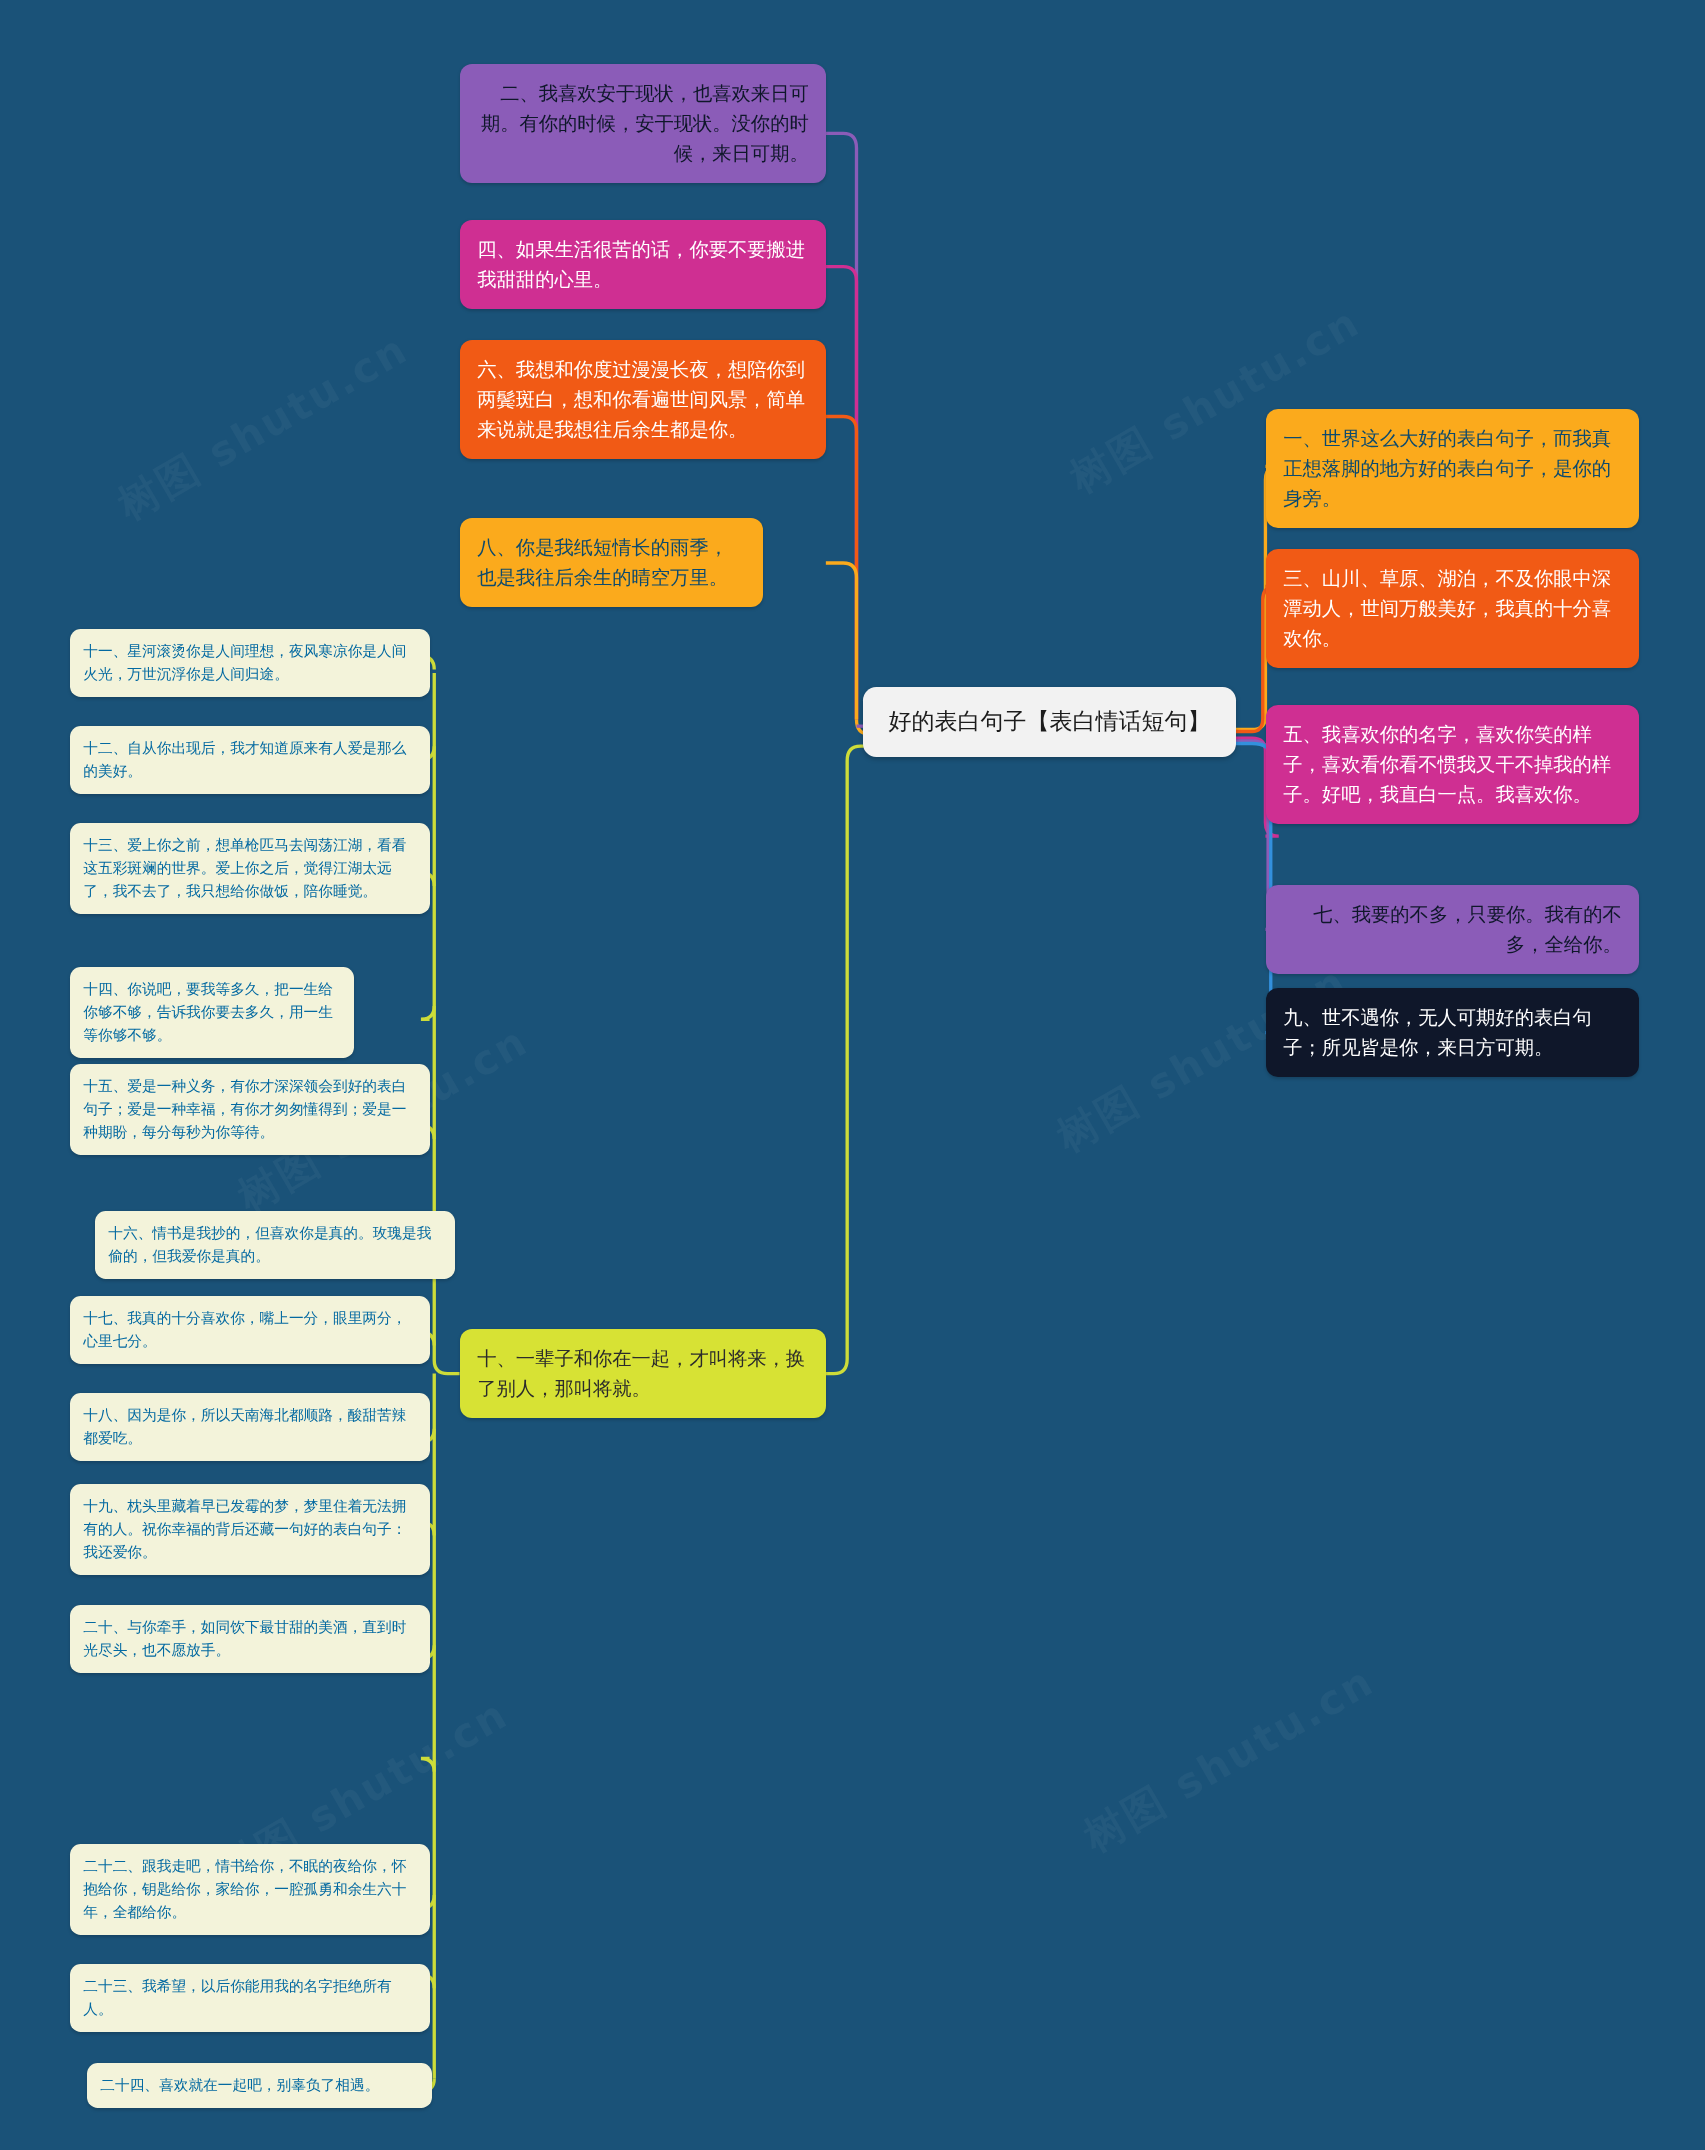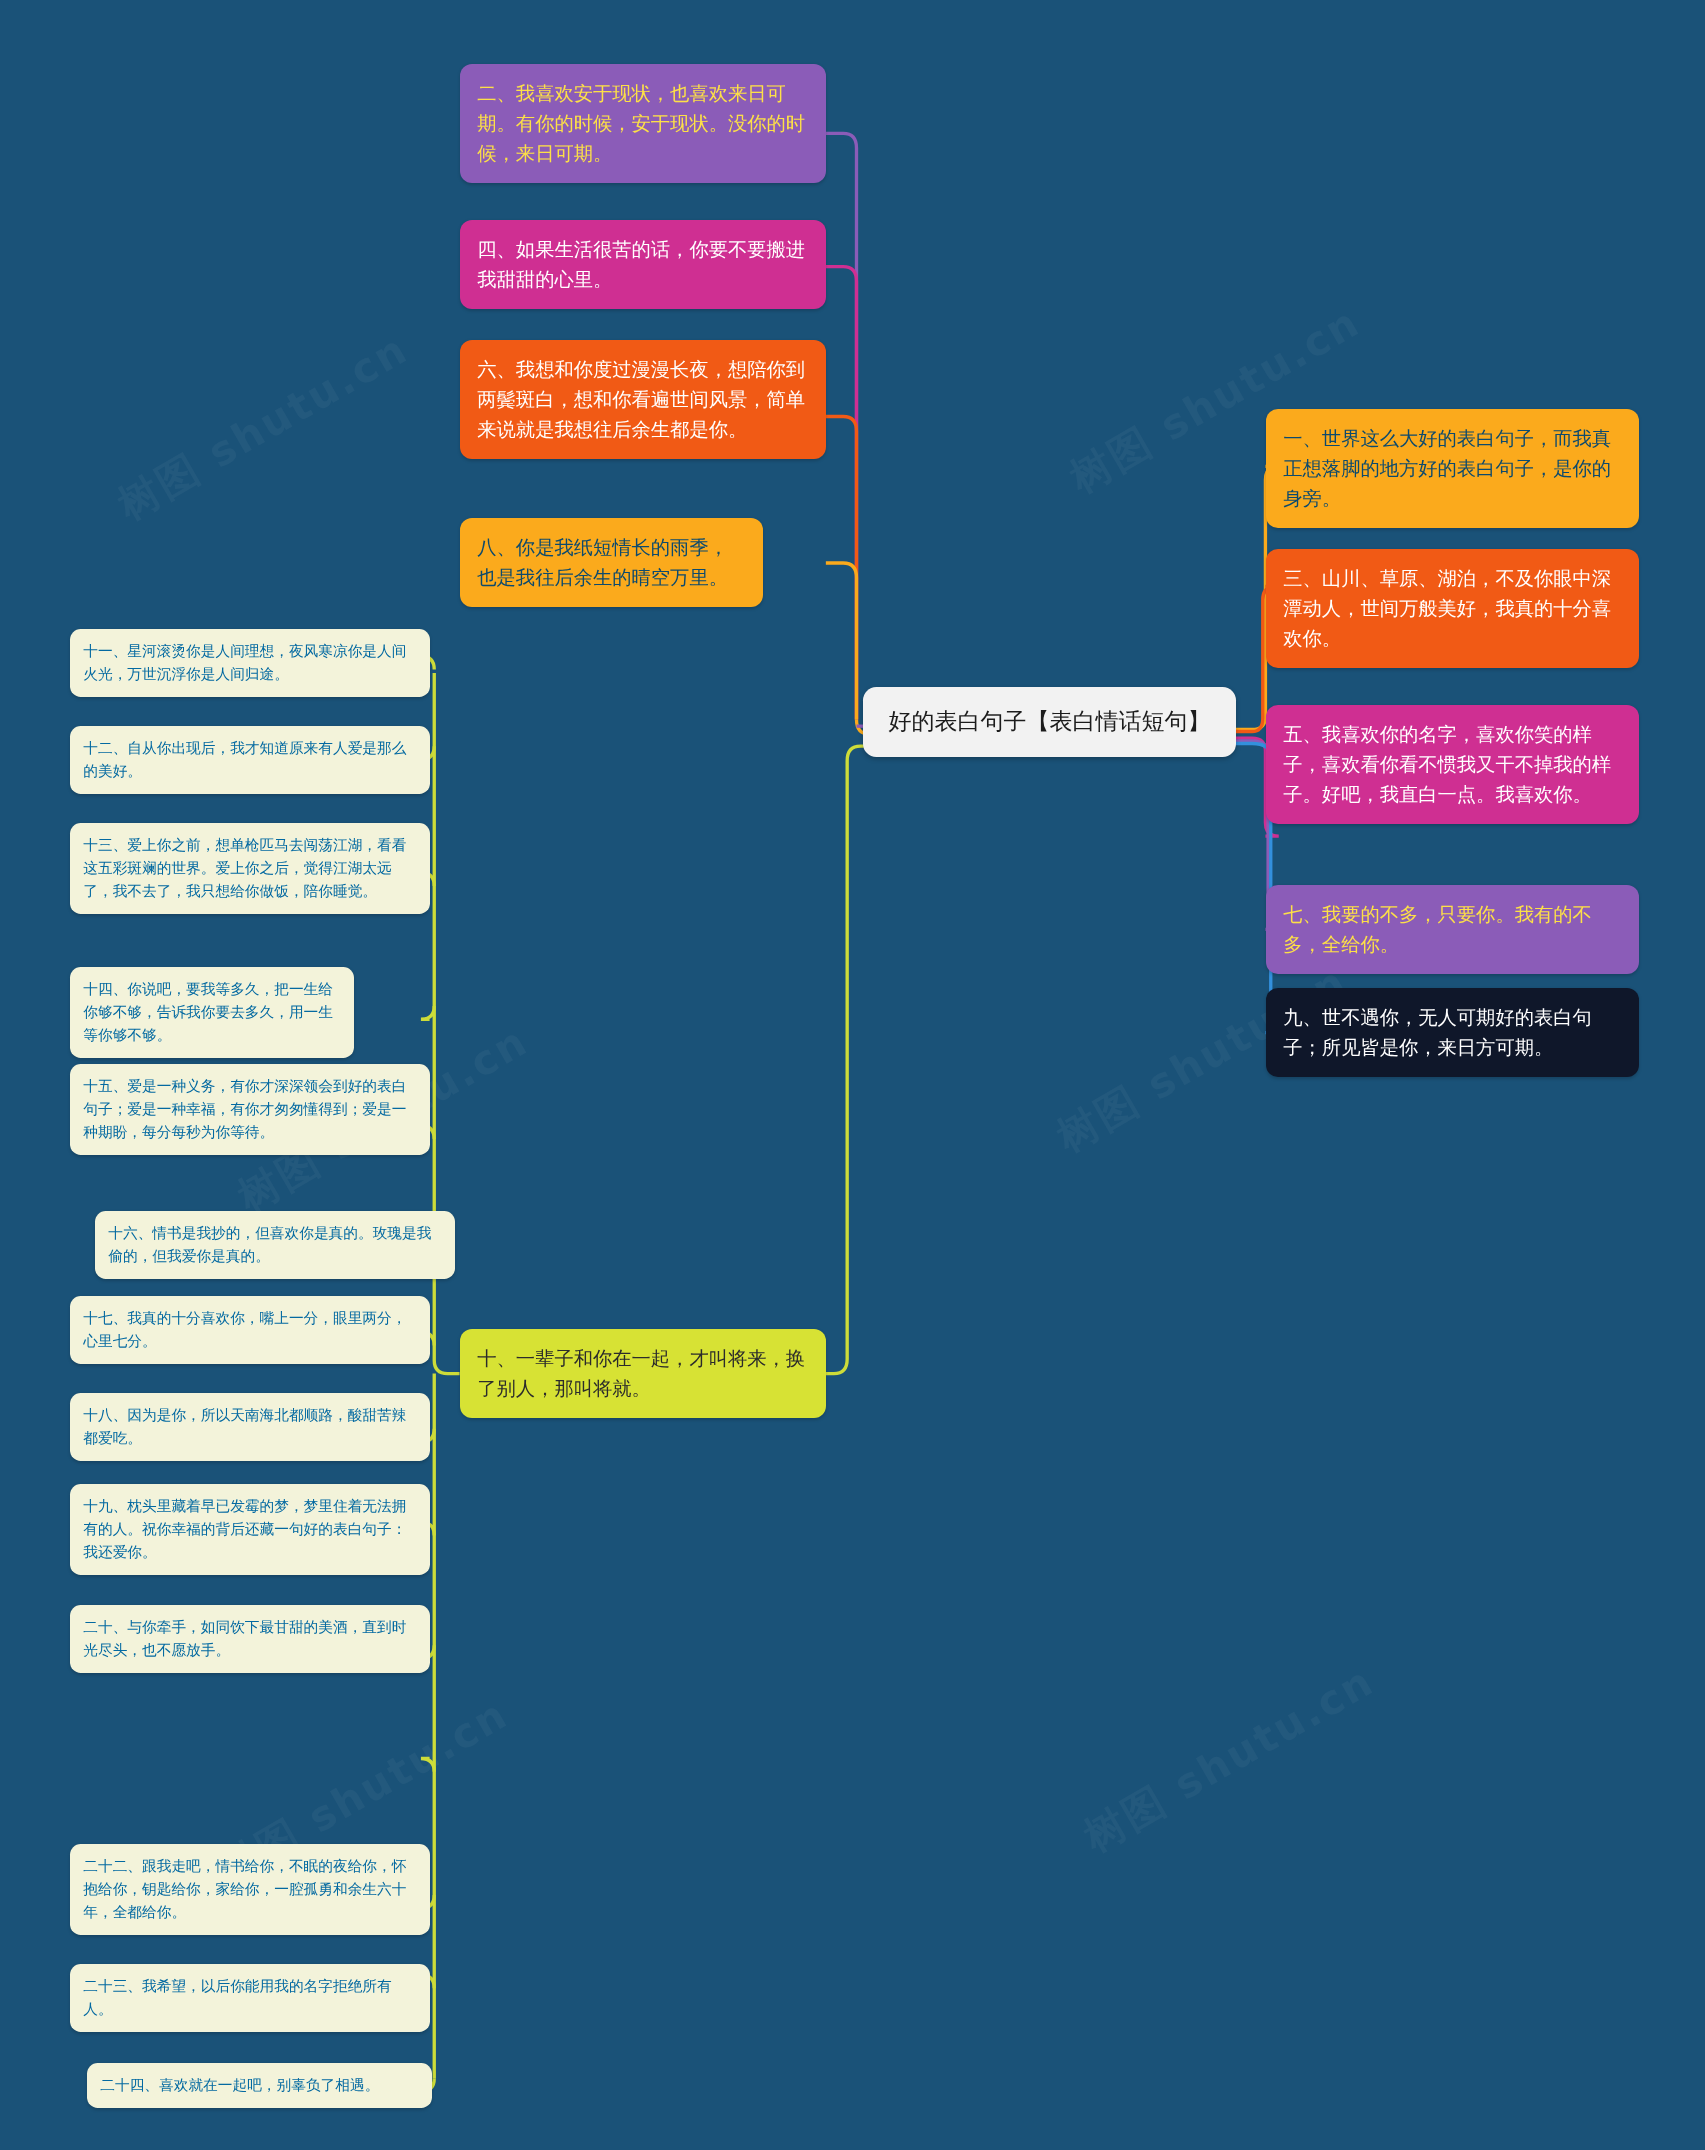--- a/index.html
+++ b/index.html
@@ -36,21 +36,21 @@
   
   .root{
     background:#f2f2f2;color:#1c1c1c;
     border-radius:13.3px;
     font-size:23px;
     padding:17.3px 20px;
     text-align:center;
     box-shadow:0 2px 5.3px rgba(0,0,0,0.25);
   }
   
-  .c-purple{background:#8b5cb8;color:#fde047;}
+  .c-purple{background:#8b5cb8;color:#0f172a;text-align:right;}
   .c-magenta{background:#cf2f92;color:#ffffff;}
   .c-orange{background:#f15a15;color:#ffffff;}
   .c-amber {background:#fbaa1c;color:#0c4a6e;}
   .c-lime  {background:#d7e234;color:#2b2b2b;}
   .c-blue  {background:#0f172a;color:#ffffff;}
   .lvl1{font-size:19.3px;padding:14.7px 17.3px;}
   
   .leaf{
     background:#f3f3da;color:#0369a1;
     font-size:14.7px;padding:11.3px 13.3px;

